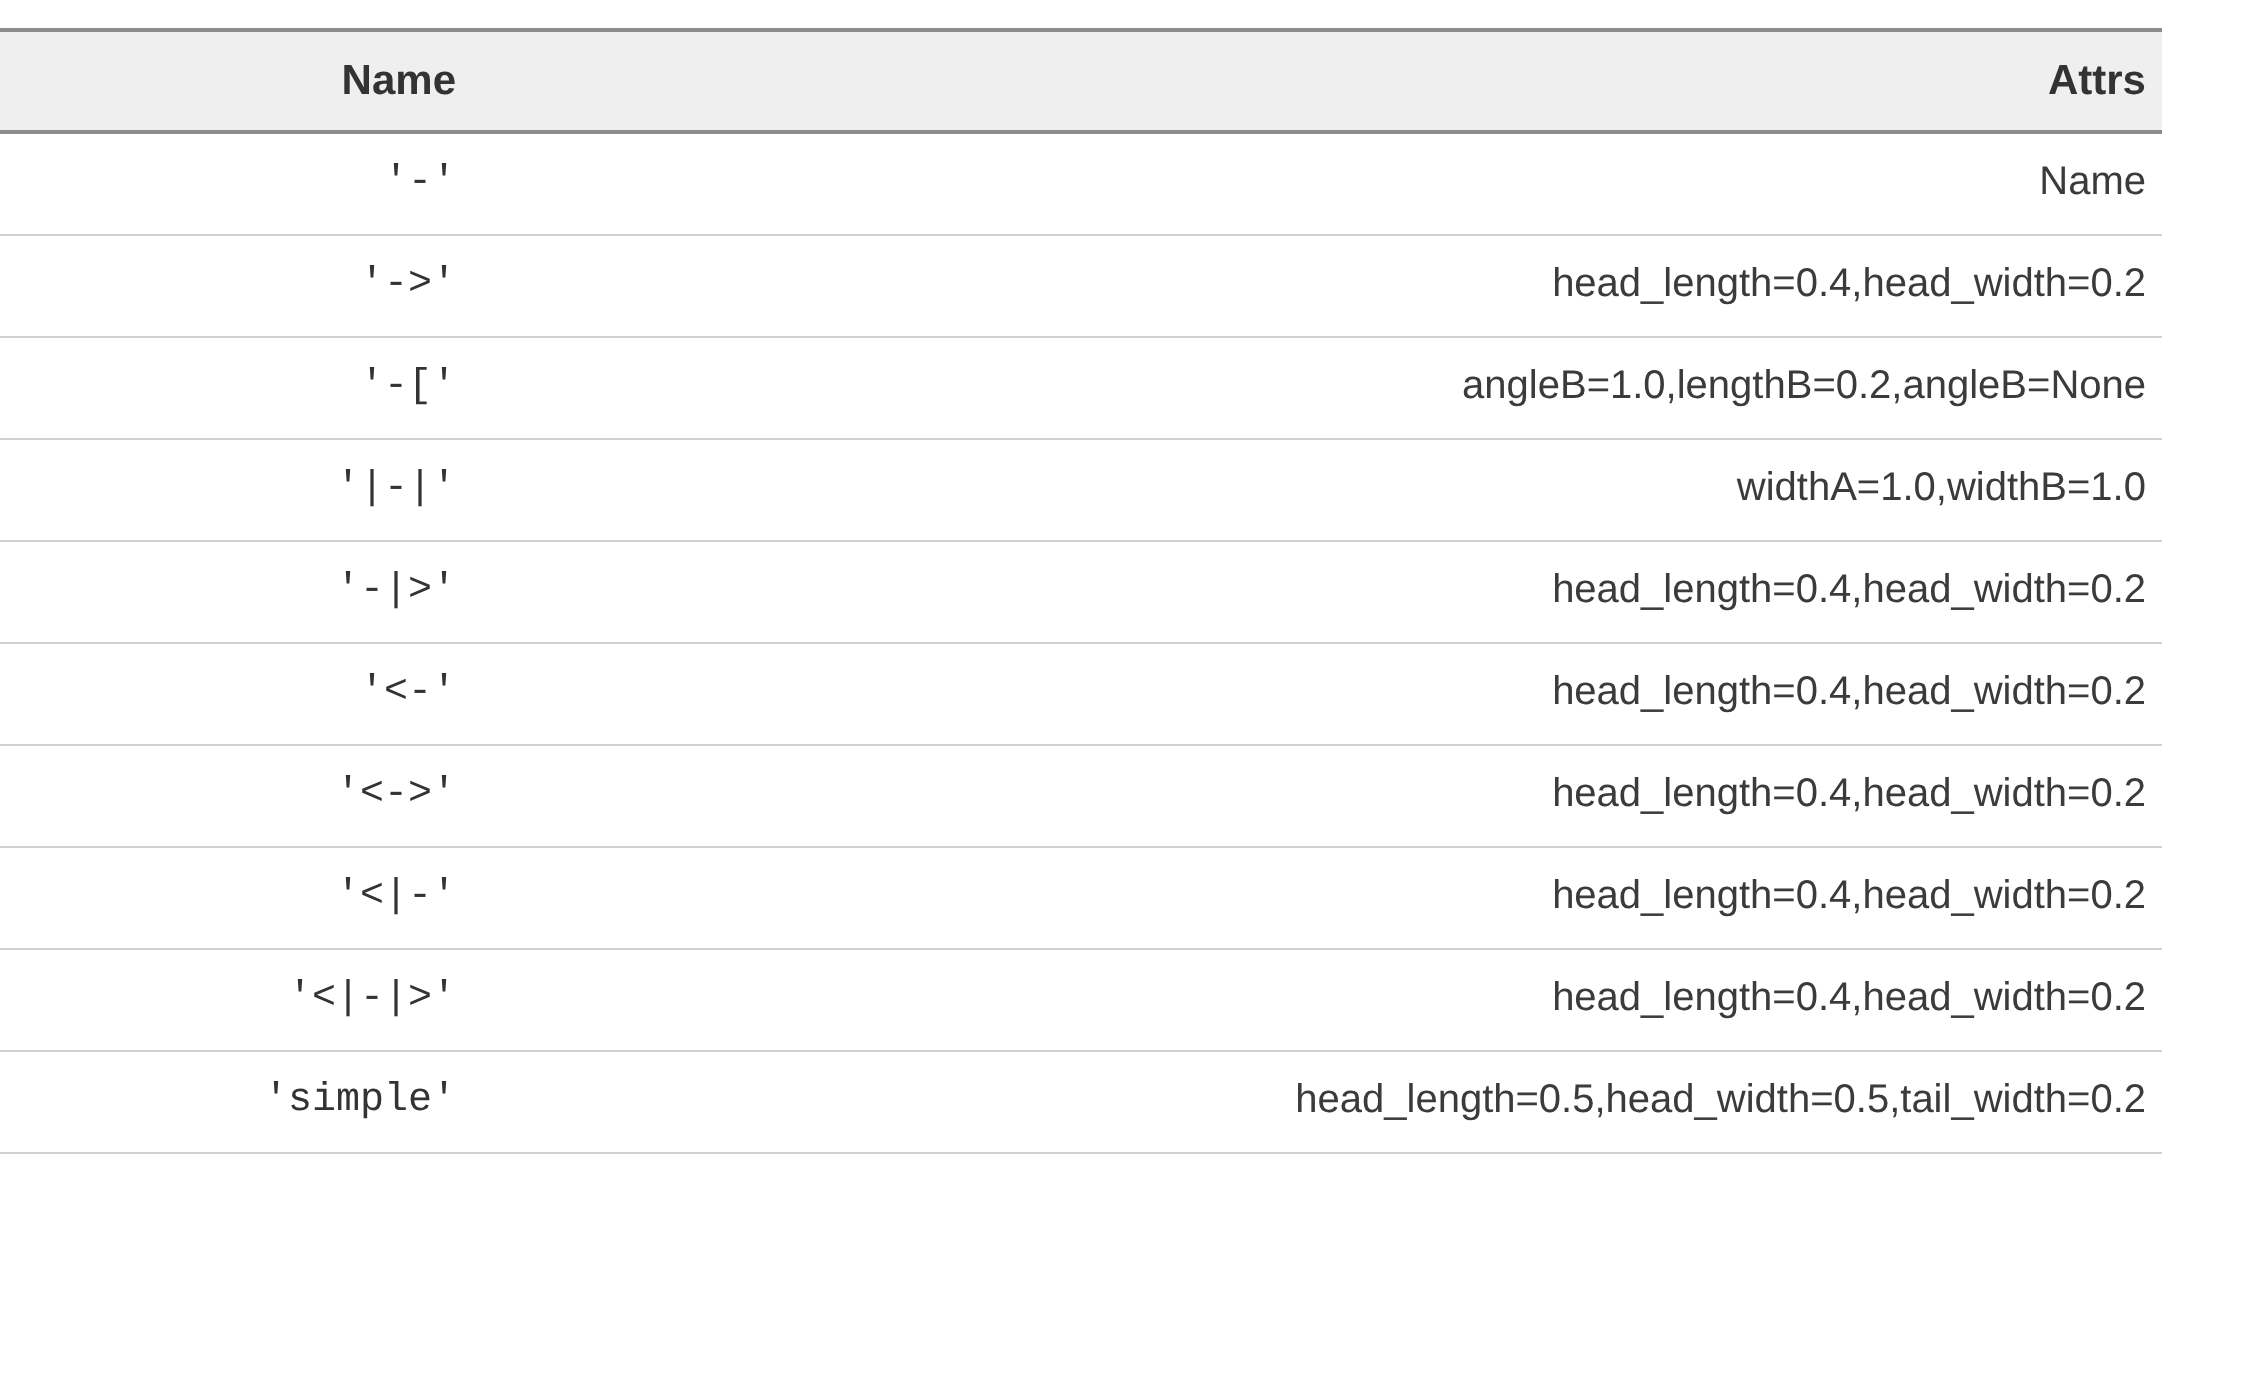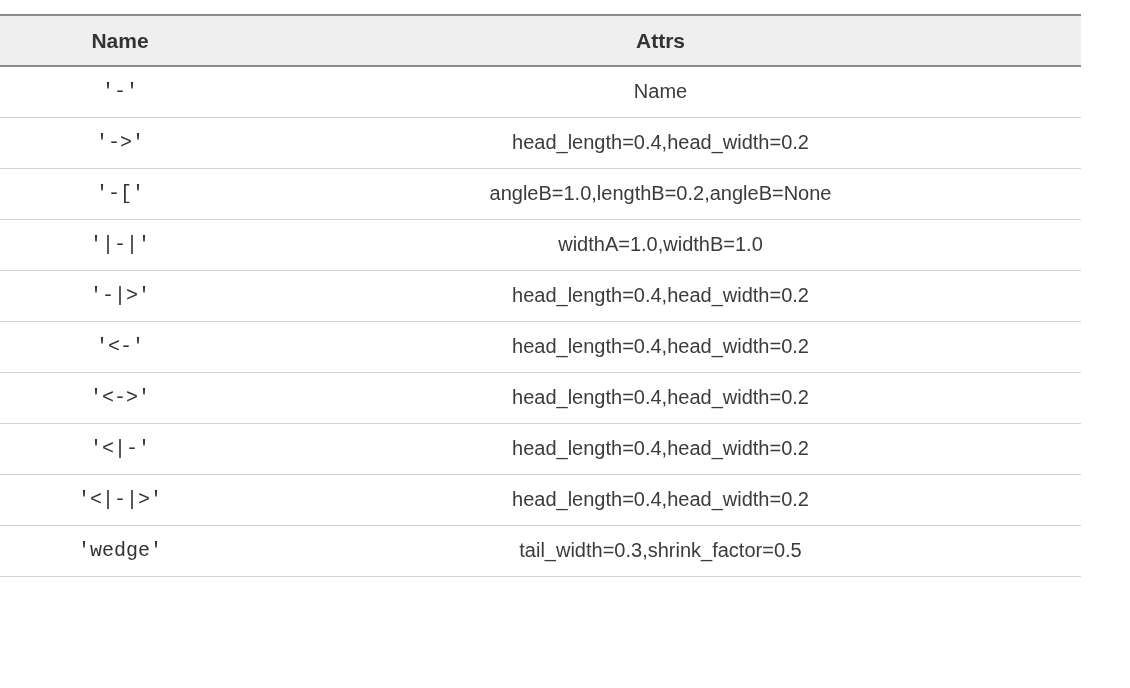--- a/index.html
+++ b/index.html
@@ -22,21 +22,21 @@
     padding-top: 14px;
   }
   table.attr-table {
     border-collapse: collapse;
     table-layout: fixed;
     width: 1081px;
   }
   table.attr-table th,
   table.attr-table td {
     box-sizing: border-box;
-    text-align: center;
+    text-align: right;
     vertical-align: middle;
     padding: 0 8px 0 12px;
     height: 51px;
     overflow: hidden;
     white-space: nowrap;
   }
   table.attr-table thead th {
     background: var(--header-bg);
     border-top: 2px solid var(--border-dark);
     border-bottom: 2px solid var(--border-dark);
@@ -103,18 +103,18 @@
         </tr>
         <tr>
           <td class="name-cell">'&lt;|-'</td>
           <td class="attrs-cell">head_length=0.4,head_width=0.2</td>
         </tr>
         <tr>
           <td class="name-cell">'&lt;|-|&gt;'</td>
           <td class="attrs-cell">head_length=0.4,head_width=0.2</td>
         </tr>
         <tr>
-          <td class="name-cell">'wedge'</td>
-          <td class="attrs-cell">tail_width=0.3,shrink_factor=0.5</td>
+          <td class="name-cell">'simple'</td>
+          <td class="attrs-cell">head_length=0.5,head_width=0.5,tail_width=0.2</td>
         </tr>
       </tbody>
   </table>
 </div>
 
 </body></html>

